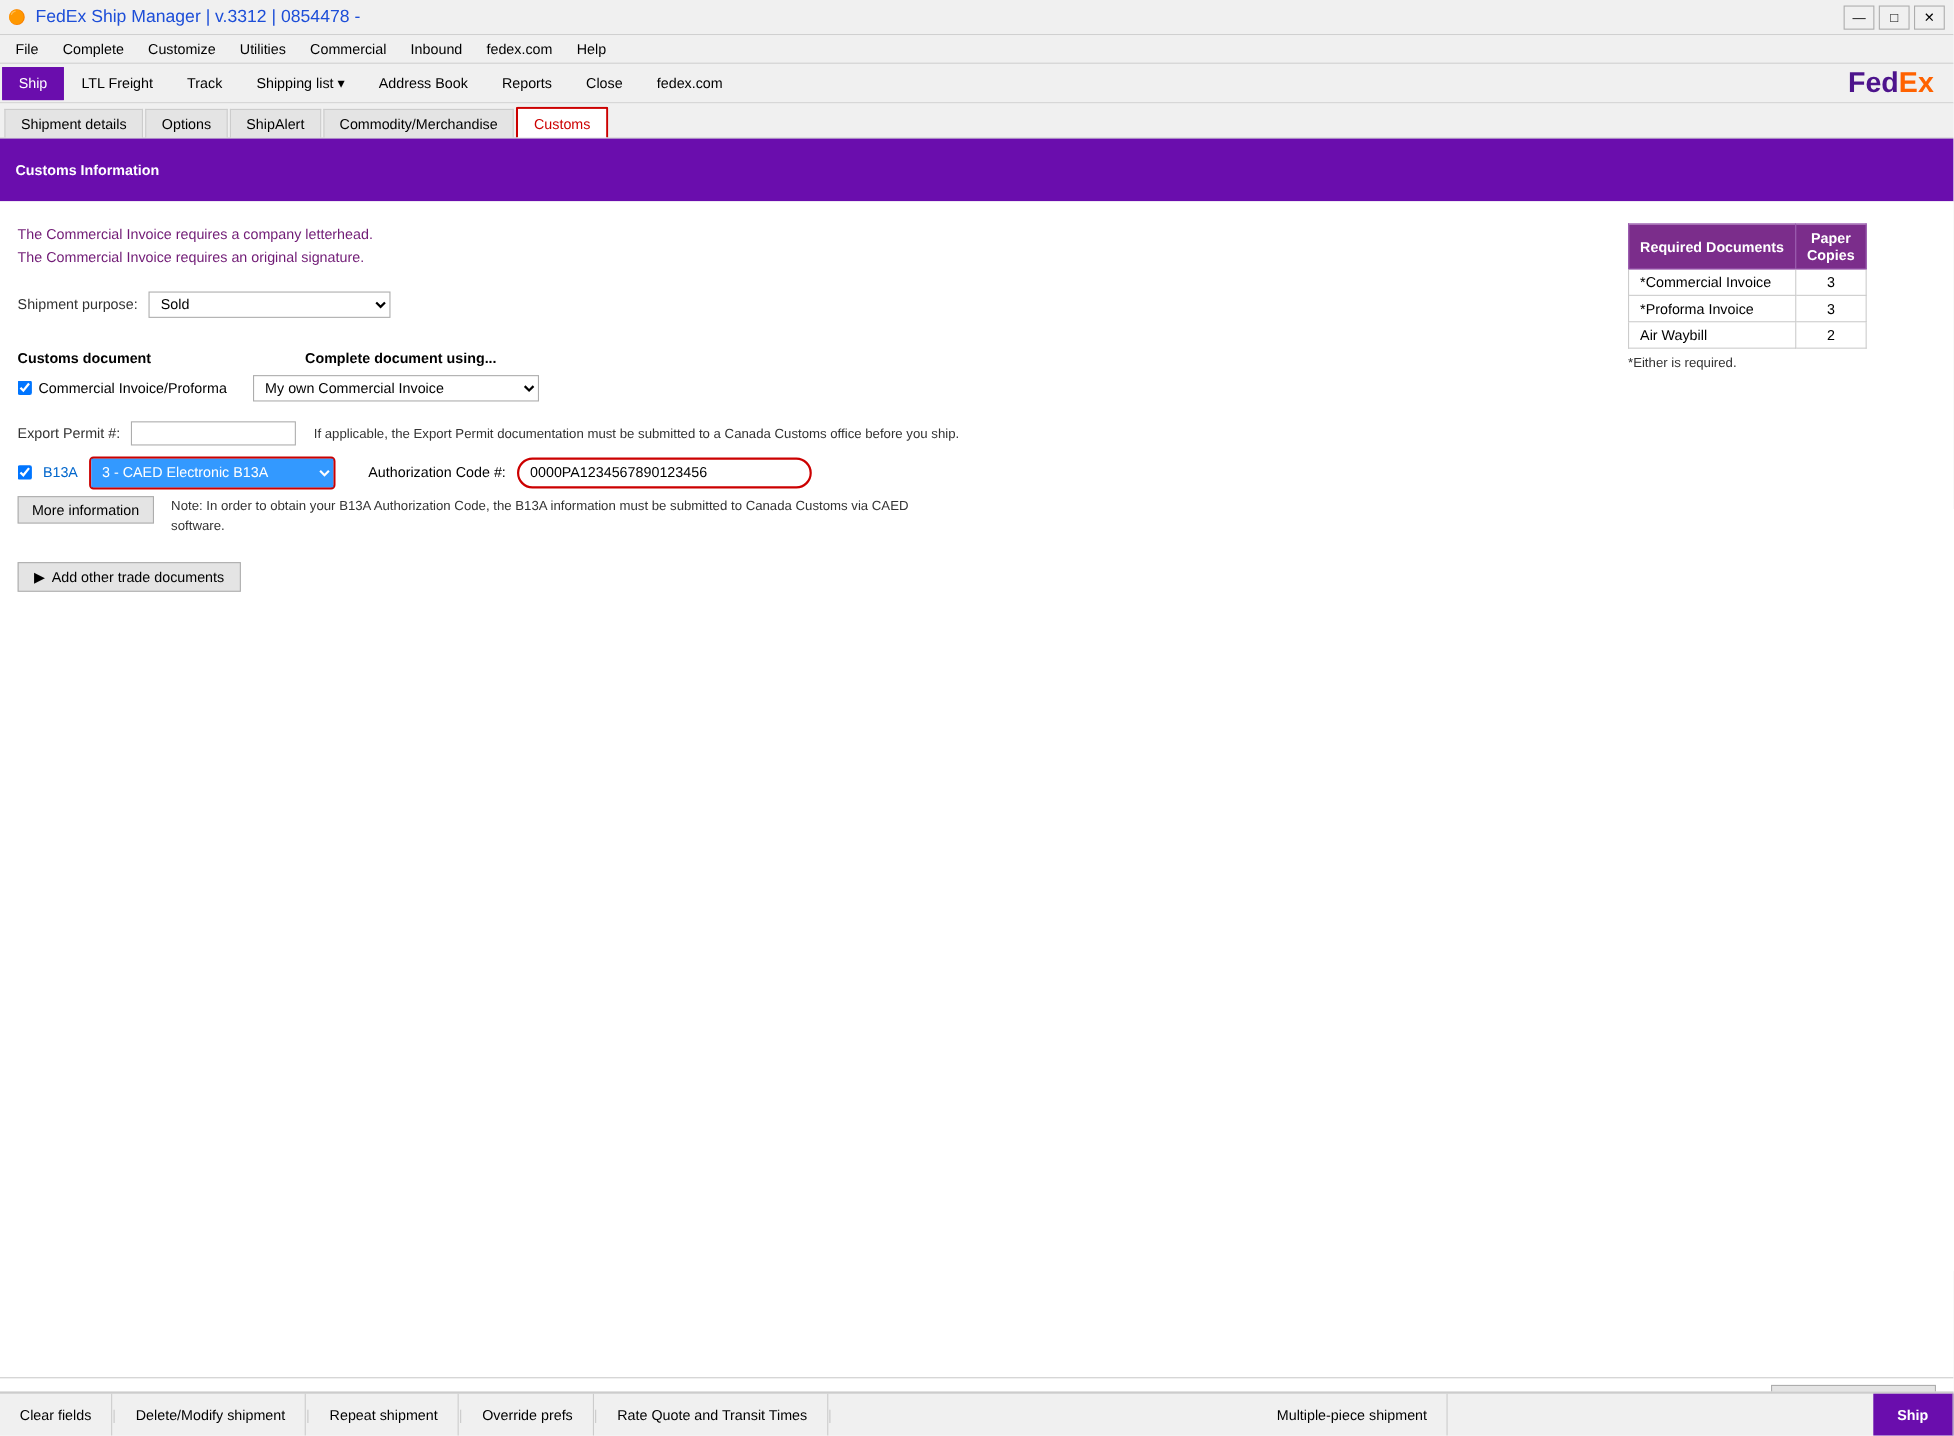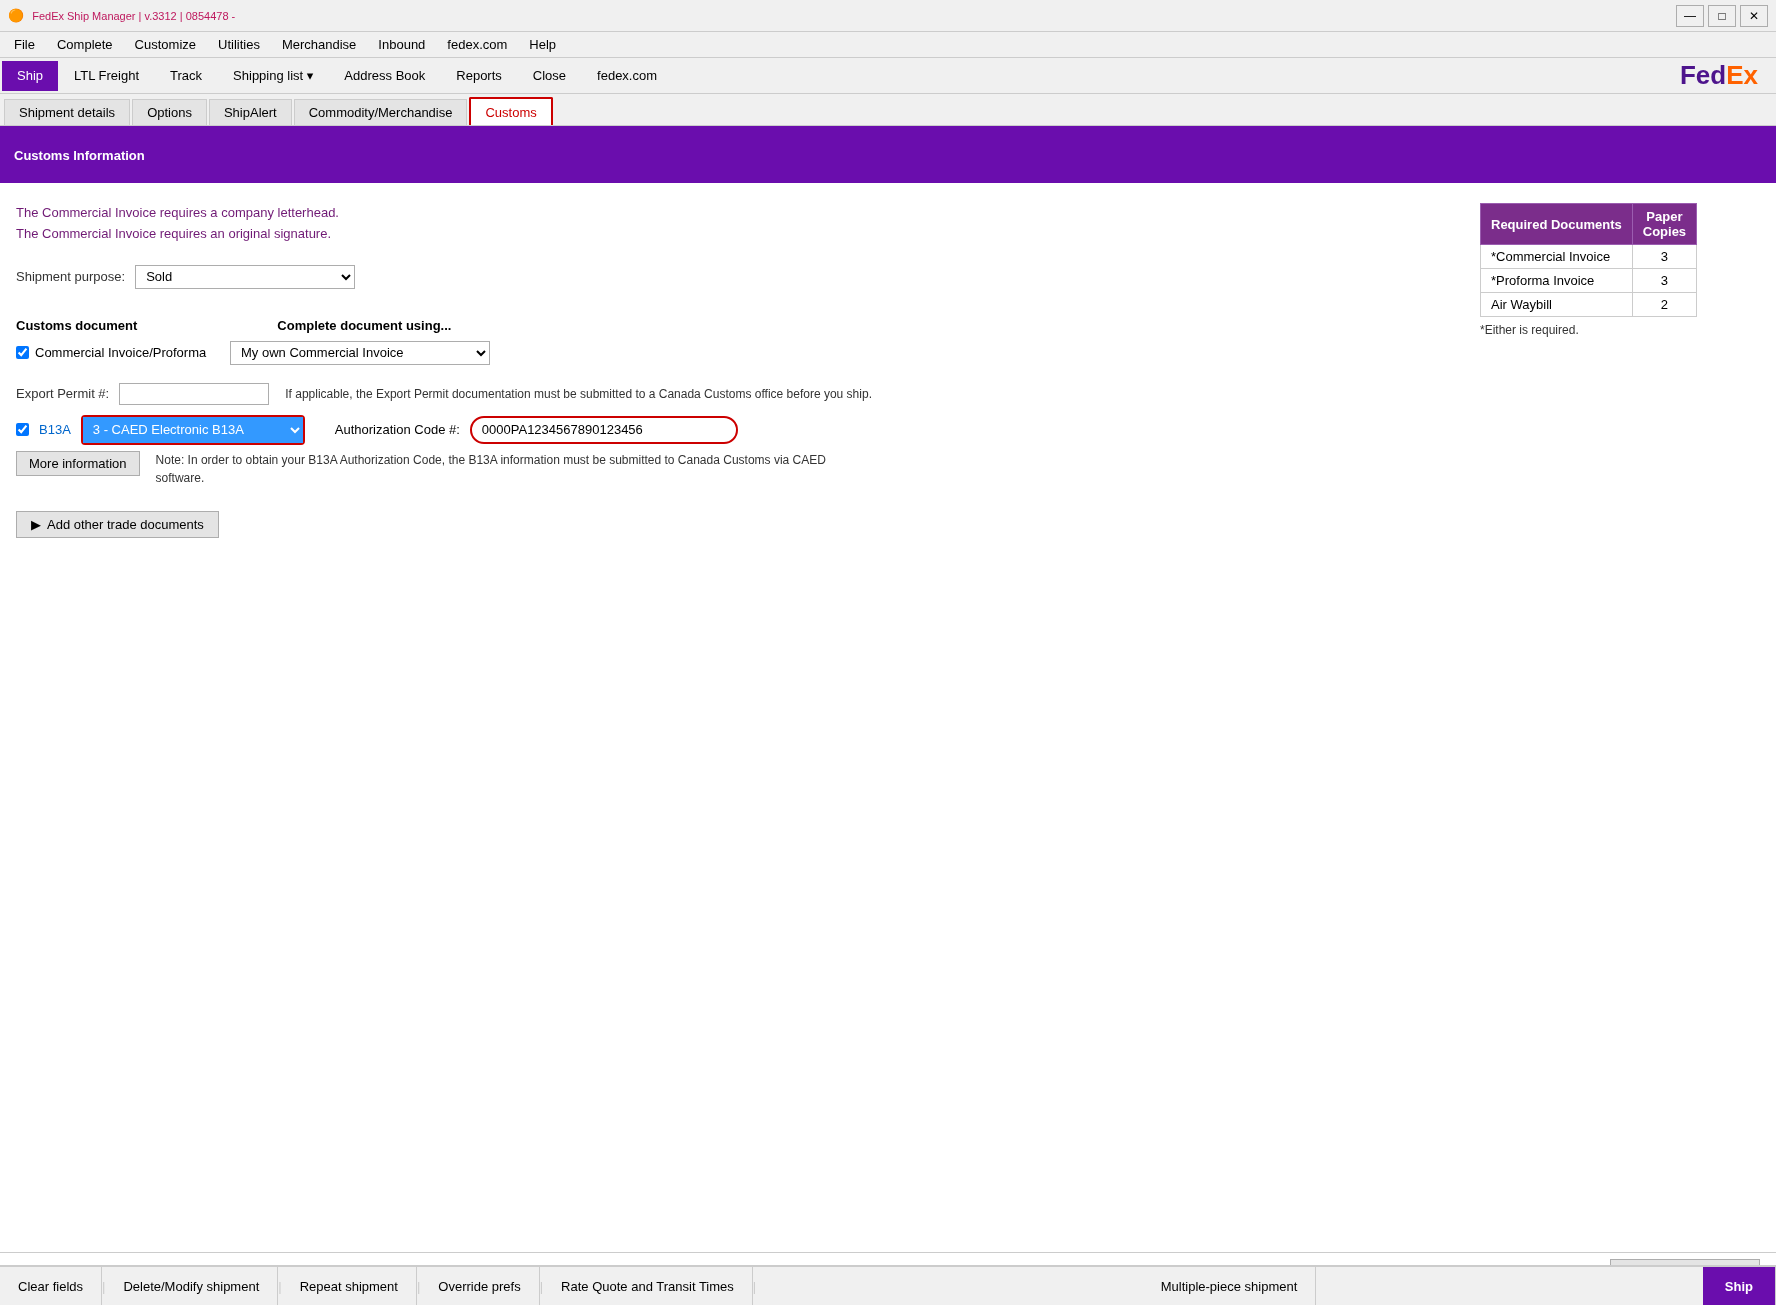--- a/index.html
+++ b/index.html
@@ -8,21 +8,21 @@
     
     .title-bar {
       background: #f0f0f0;
       height: 32px;
       display: flex;
       align-items: center;
       padding: 0 8px;
       border-bottom: 1px solid #ccc;
     }
     .title-bar-logo { margin-right: 8px; }
-    .title-bar-title { flex: 1; font-size: 11px; color: #be185d; }
+    .title-bar-title { flex: 1; font-size: 16px; color: #1d4ed8; }
     .title-bar-controls { display: flex; gap: 4px; }
     .title-bar-btn {
       width: 28px; height: 22px; background: #f0f0f0; border: 1px solid #adadad;
       cursor: pointer; display: flex; align-items: center; justify-content: center; font-size: 12px;
     }
 
     
     .menu-bar {
       background: #f0f0f0;
       height: 26px;
@@ -283,21 +283,21 @@
     <button class="title-bar-btn">□</button>
     <button class="title-bar-btn">✕</button>
   </div>
 </div>
 
 <div class="menu-bar">
   <span class="menu-item">File</span>
   <span class="menu-item">Complete</span>
   <span class="menu-item">Customize</span>
   <span class="menu-item">Utilities</span>
-  <span class="menu-item">Merchandise</span>
+  <span class="menu-item">Commercial</span>
   <span class="menu-item">Inbound</span>
   <span class="menu-item">fedex.com</span>
   <span class="menu-item">Help</span>
 </div>
 
 <div class="toolbar">
   <button class="toolbar-btn active">Ship</button>
   <button class="toolbar-btn">LTL Freight</button>
   <button class="toolbar-btn">Track</button>
   <button class="toolbar-btn dropdown">Shipping list</button>

